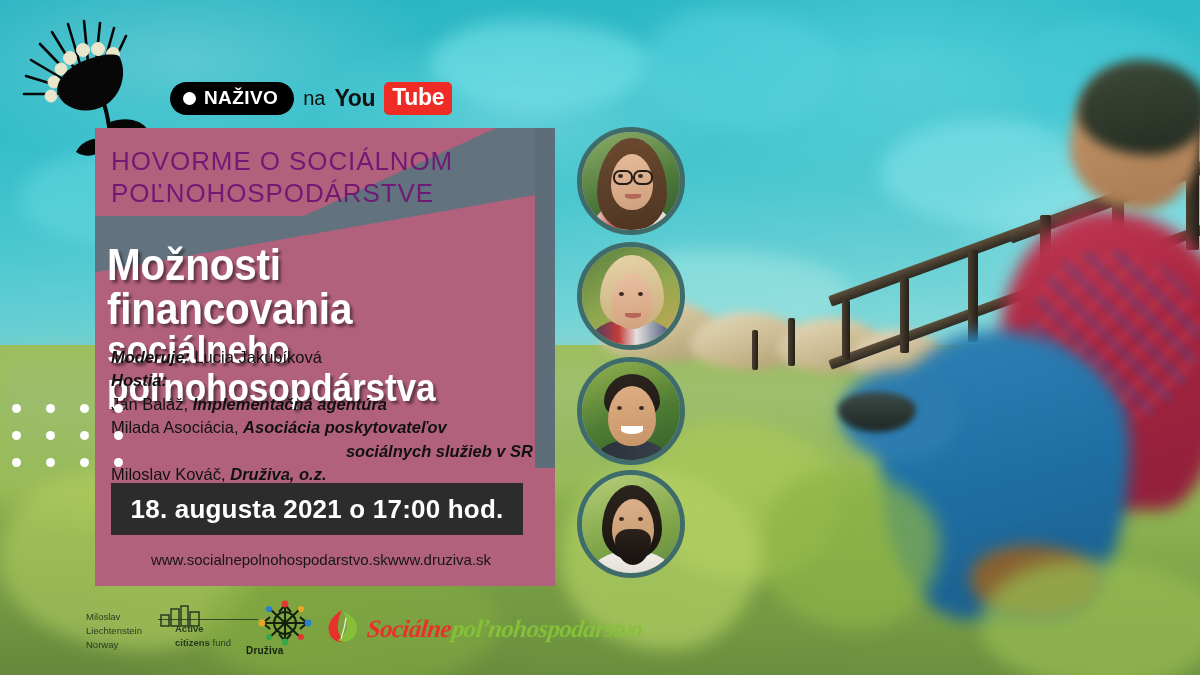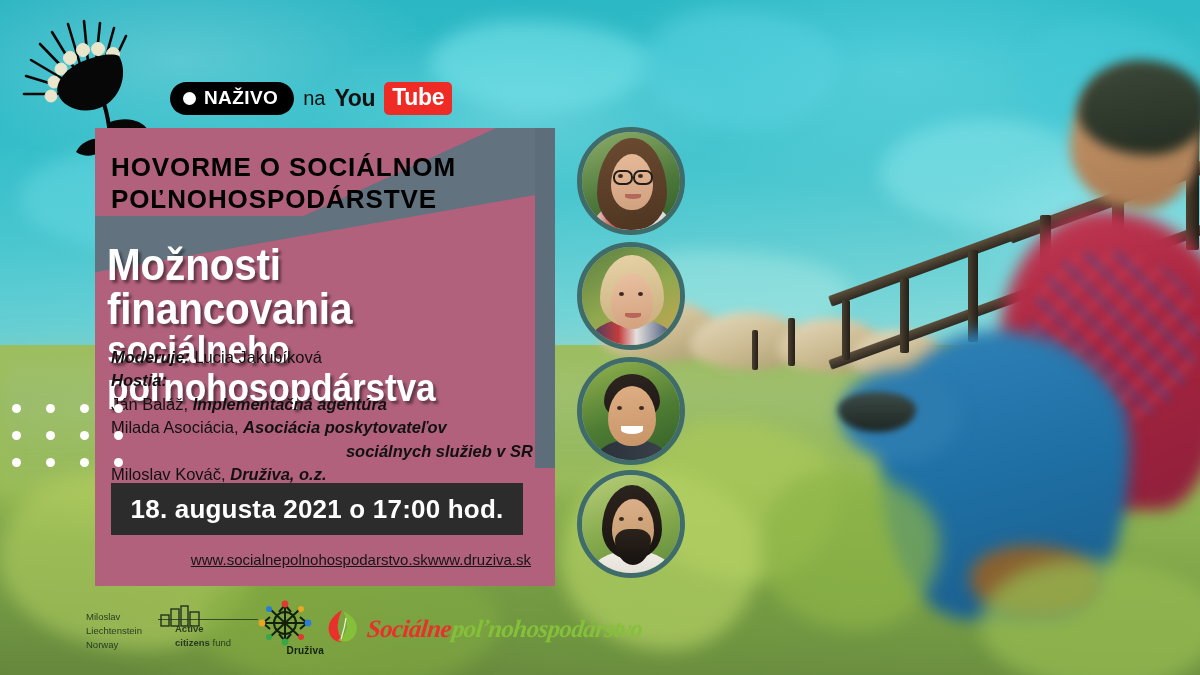--- a/index.html
+++ b/index.html
@@ -61,40 +61,40 @@
 
   
   .card{position:absolute;left:95px;top:128px;width:460px;height:458px;overflow:hidden;}
   .card-gray{position:absolute;inset:0;background:#63727f;}
   .card-rose-top{position:absolute;left:-10px;top:-4px;width:420px;height:92px;background:#b2617c;
     clip-path:polygon(0 0, 100% 0, 52% 100%, 0 100%);}
   .card-rose-main{position:absolute;left:-10px;top:60px;width:490px;height:410px;background:#b2617c;
     clip-path:polygon(0 86px, 490px 0px, 490px 410px, 0 410px);}
   .card-rose-edge{position:absolute;right:0;top:0;width:20px;height:340px;background:#5d6d79;}
 
-  .kicker{position:absolute;left:16px;top:24px;width:420px;color:#000000;
-    font-size:26px;font-weight:bold;line-height:1.22;letter-spacing:.9px;}
+  .kicker{position:absolute;left:16px;top:18px;width:420px;color:#701a75;
+    font-size:26px;font-weight:normal;line-height:1.22;letter-spacing:.9px;}
   .headline{position:absolute;left:12px;top:115px;width:450px;color:#fff;
     font-family:"Liberation Sans Narrow","Liberation Sans",sans-serif;
     font-weight:bold;line-height:.99;text-shadow:3px 3px 3px rgba(0,0,0,.45);}
   .hl1{font-size:44px;display:block;transform:scaleX(.92);transform-origin:left;letter-spacing:-.2px;}
   .hl2{font-size:38px;display:block;transform:scaleX(.93);transform-origin:left;letter-spacing:-.2px;margin-top:2px;}
 
   .people{position:absolute;left:16px;top:218px;width:440px;color:#111;font-size:16.5px;line-height:1.42;}
   .people b{font-weight:bold;font-style:italic;}
   .people i{font-style:italic;font-weight:bold;}
   .p-line{white-space:nowrap;}
   .p-cont{text-align:right;padding-right:18px;}
 
   .datebar{position:absolute;left:16px;top:355px;width:412px;height:52px;background:#2c2c2c;
     display:flex;align-items:center;justify-content:center;}
   .datebar span{color:#fff;font-size:26px;font-weight:bold;letter-spacing:.2px;}
 
   .urls{position:absolute;left:16px;top:423px;width:420px;display:flex;
-    justify-content:flex-end;color:#151515;font-size:15px;text-decoration:underline;}
+    justify-content:center;color:#151515;font-size:15px;}
 
   
   .portrait{position:absolute;width:98px;height:98px;border-radius:50%;
     border:5px solid #3f6b6b;overflow:hidden;background:#8aa;}
   .ph-bg{position:absolute;inset:0;}
   .ph-hair{position:absolute;border-radius:50% 50% 45% 45%/60% 60% 40% 40%;}
   .ph-face{position:absolute;border-radius:50% 50% 46% 46%/56% 56% 44% 44%;}
   .ph-body{position:absolute;border-radius:45% 45% 0 0/70% 70% 0 0;}
   .ph-eye{position:absolute;width:5px;height:4px;border-radius:50%;background:#3b2a22;}
   .ph-mouth{position:absolute;border-radius:0 0 50% 50%;}
@@ -111,21 +111,21 @@
 
   .lg-acf{position:absolute;left:86px;top:8px;width:175px;height:48px;}
   .acf-txt{position:absolute;color:#21331d;font-size:9.5px;line-height:1.45;opacity:.92;}
   .acf-l{left:0;top:5px;}
   .acf-r{left:72px;top:17px;font-size:9.5px;margin-left:17px;}
   .acf-r b{font-weight:bold;}
   .acf-line{position:absolute;left:72px;top:14px;width:100px;height:1px;background:#21331d;opacity:.8;}
   .acf-bars{position:absolute;left:74px;top:0px;}
 
   .lg-druziva{position:absolute;left:246px;top:2px;width:78px;height:62px;}
-  .druziva-cap{position:absolute;left:0;top:46px;width:78px;text-align:right;
+  .druziva-cap{position:absolute;left:0;top:46px;width:78px;text-align:left;
     color:#15210f;font-size:10px;font-weight:bold;letter-spacing:.2px;}
 
   .lg-sp{position:absolute;left:326px;top:10px;width:250px;height:44px;display:flex;align-items:center;gap:7px;}
   .sp-word{font-family:"Liberation Serif",serif;font-style:italic;font-weight:bold;font-size:25px;
     letter-spacing:-.6px;transform:skewX(-6deg);}
   .sp-a{color:#e8312a;}
   .sp-b{color:#86c03a;}
 </style>
 </head>
 <body>

